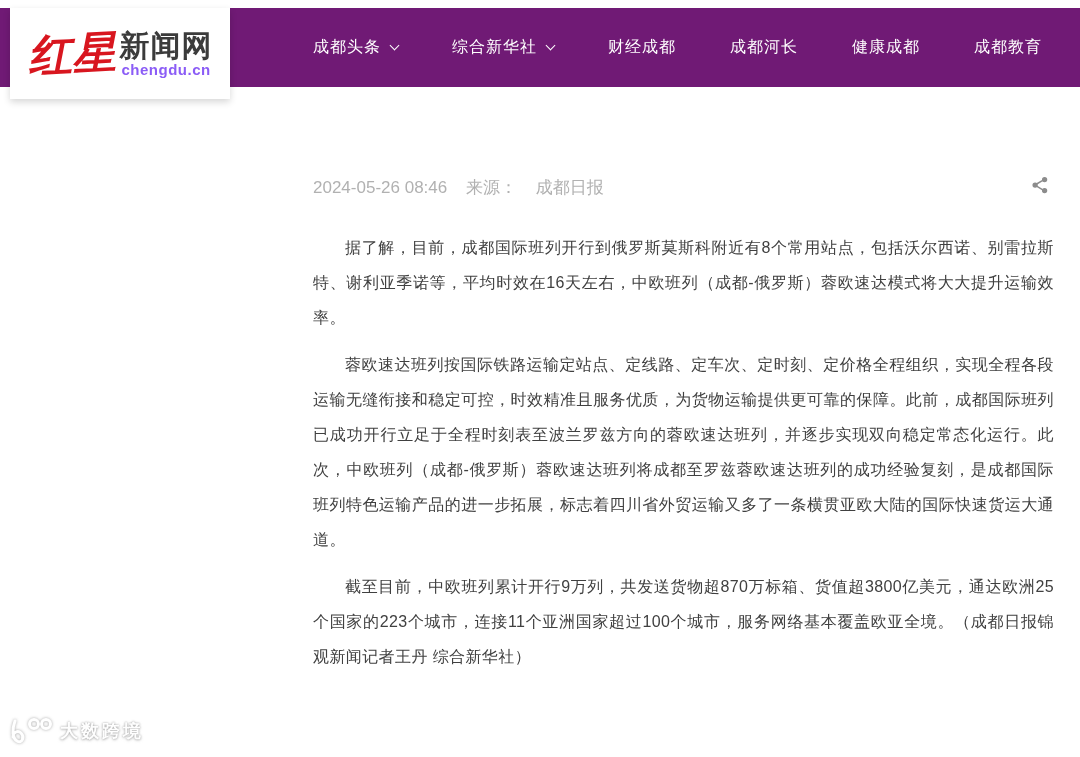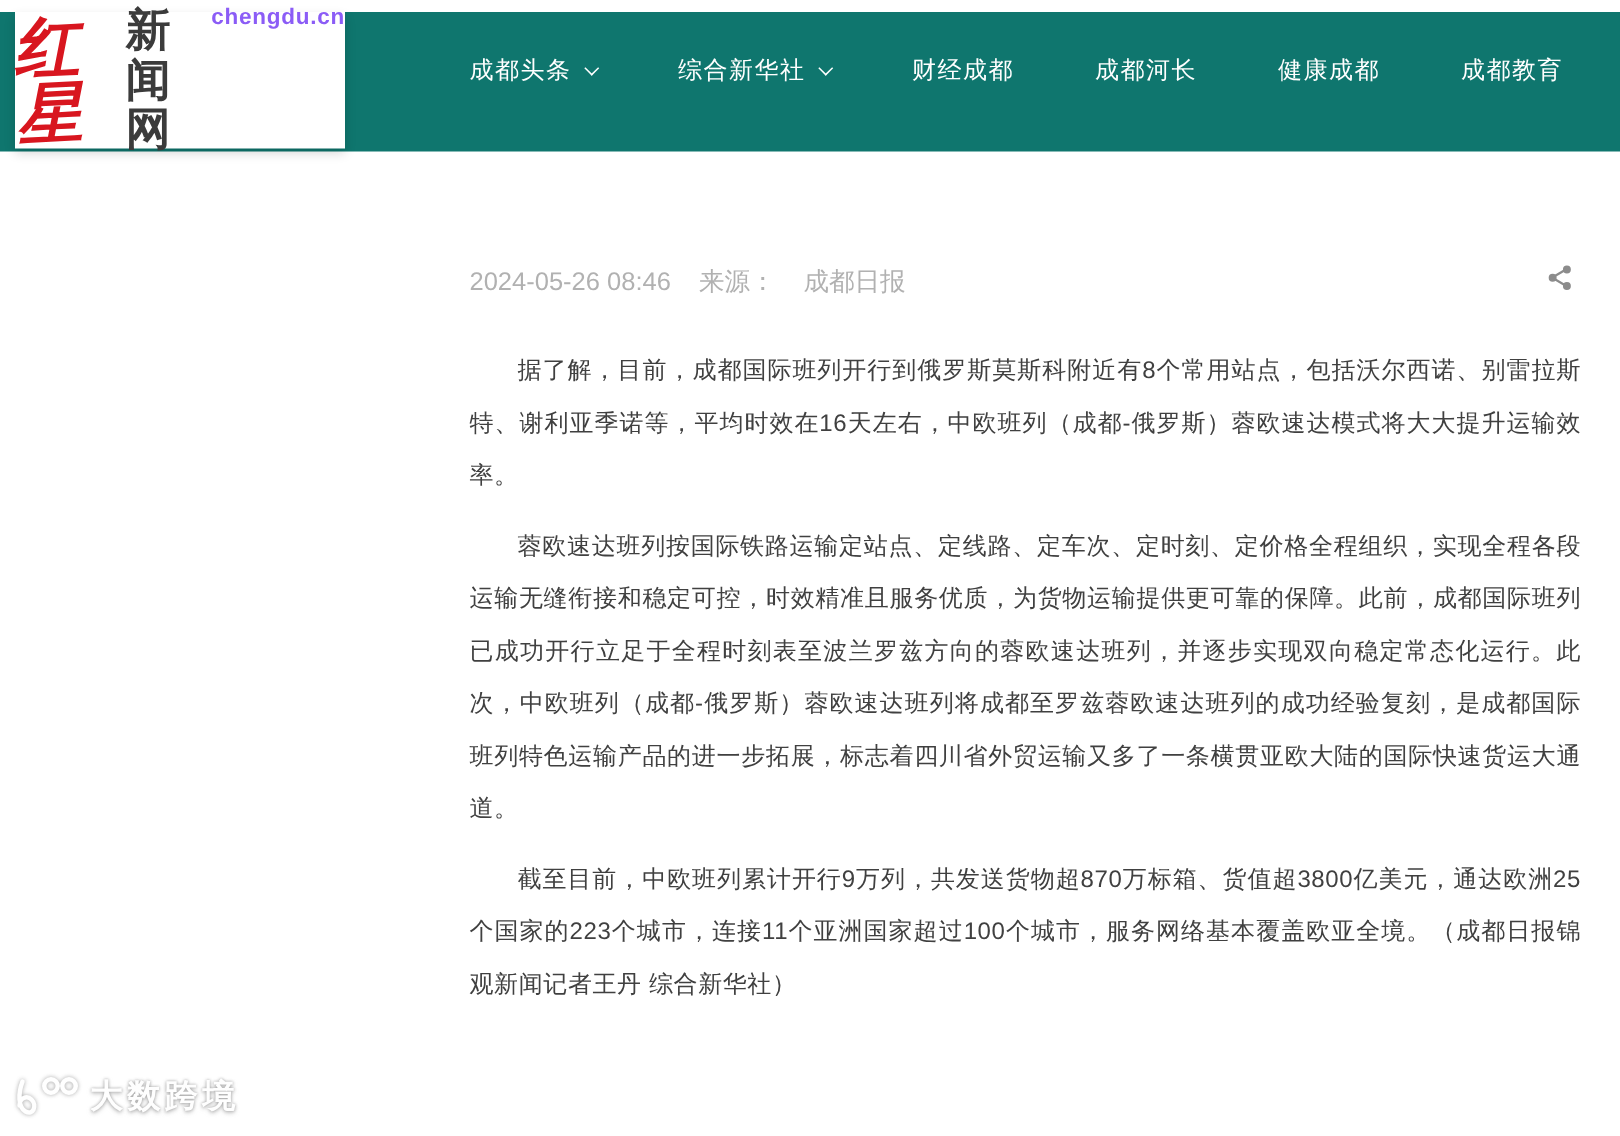--- a/index.html
+++ b/index.html
@@ -1,48 +1,48 @@
 <!DOCTYPE html>
 <html><head>
 <meta charset="utf-8">
 <style>
   * { margin:0; padding:0; box-sizing:border-box; }
   html,body { width:1080px; height:757px; background:#fff; overflow:hidden; position:relative;
               font-family:"Liberation Sans","DejaVu Sans",sans-serif; }
 
   
-  .topbar { position:absolute; left:0; top:8px; width:1080px; height:93px; background:#0f766e; }
+  .topbar { position:absolute; left:0; top:8px; width:1080px; height:79px; background:#701a75; }
   .nav { position:absolute; left:313px; top:0; height:79px; display:flex; align-items:center; gap:54px; white-space:nowrap; }
   .nav-item { color:#fff; font-size:16px; letter-spacing:1px; cursor:pointer; display:flex; align-items:center; }
   .chev { display:inline-block; width:7px; height:7px; border-right:1.6px solid #fff; border-bottom:1.6px solid #fff;
           transform:rotate(45deg); margin-left:10px; margin-top:-4px; }
 
   .logo-box { position:absolute; left:10px; top:8px; width:220px; height:91px; background:#fff;
               box-shadow:0 3px 7px rgba(0,0,0,0.16); display:flex; align-items:center; justify-content:center; cursor:pointer; }
   .logo-inner { display:flex; align-items:center; }
   .logo-cn { font-family:"DejaVu Serif","Liberation Serif",serif; font-style:italic; font-weight:bold;
              font-size:44px; color:#d8161f; line-height:1; transform:rotate(-3deg); margin-right:4px; }
-  .logo-col { display:flex; flex-direction:row; }
+  .logo-col { display:flex; flex-direction:column; }
   .logo-name { font-size:30px; font-weight:bold; color:#3b3b3b; letter-spacing:1px; line-height:1.1; }
   .logo-domain { font-size:15px; font-weight:bold; color:#8b5cf6; letter-spacing:0.5px; margin-top:-1px; padding-left:2px; }
 
   
   .main { position:absolute; left:313px; top:147px; width:741px; }
   .title { font-size:27px; font-weight:bold; color:#1f1f1f; letter-spacing:0.5px; line-height:1.25; }
   .meta { margin-top:29px; position:relative; height:22px; color:#b1b1b1; font-size:17px; }
   .meta span { margin-right:14px; }
   .share-btn { position:absolute; right:4px; top:0; width:20px; height:20px; cursor:pointer; background:none; border:none; }
   .article-body { margin-top:32px; }
   .article-body p { font-size:16px; color:#404040; line-height:35px; text-indent:2em;
                     text-align:justify; margin-bottom:12px; letter-spacing:0.4px; }
 
   
   .watermark { position:absolute; left:8px; bottom:9px; display:flex; align-items:center; pointer-events:none; }
   .wm-icon { filter:drop-shadow(0 0 1.5px rgba(160,160,160,0.9)); margin-right:6px; }
-  .wm-text { color:#fefefe; font-size:22px; font-weight:bold; letter-spacing:3px;
+  .wm-text { color:#fefefe; font-size:18px; font-weight:bold; letter-spacing:3px;
              text-shadow:0 0 2px rgba(158,158,158,0.95), 0 1px 3px rgba(170,170,170,0.65); }
 </style>
 </head>
 <body>
 
 <div class="topbar">
   <nav class="nav">
     <div class="nav-item">
       <span>成都头条</span>
       <span class="chev"></span>

